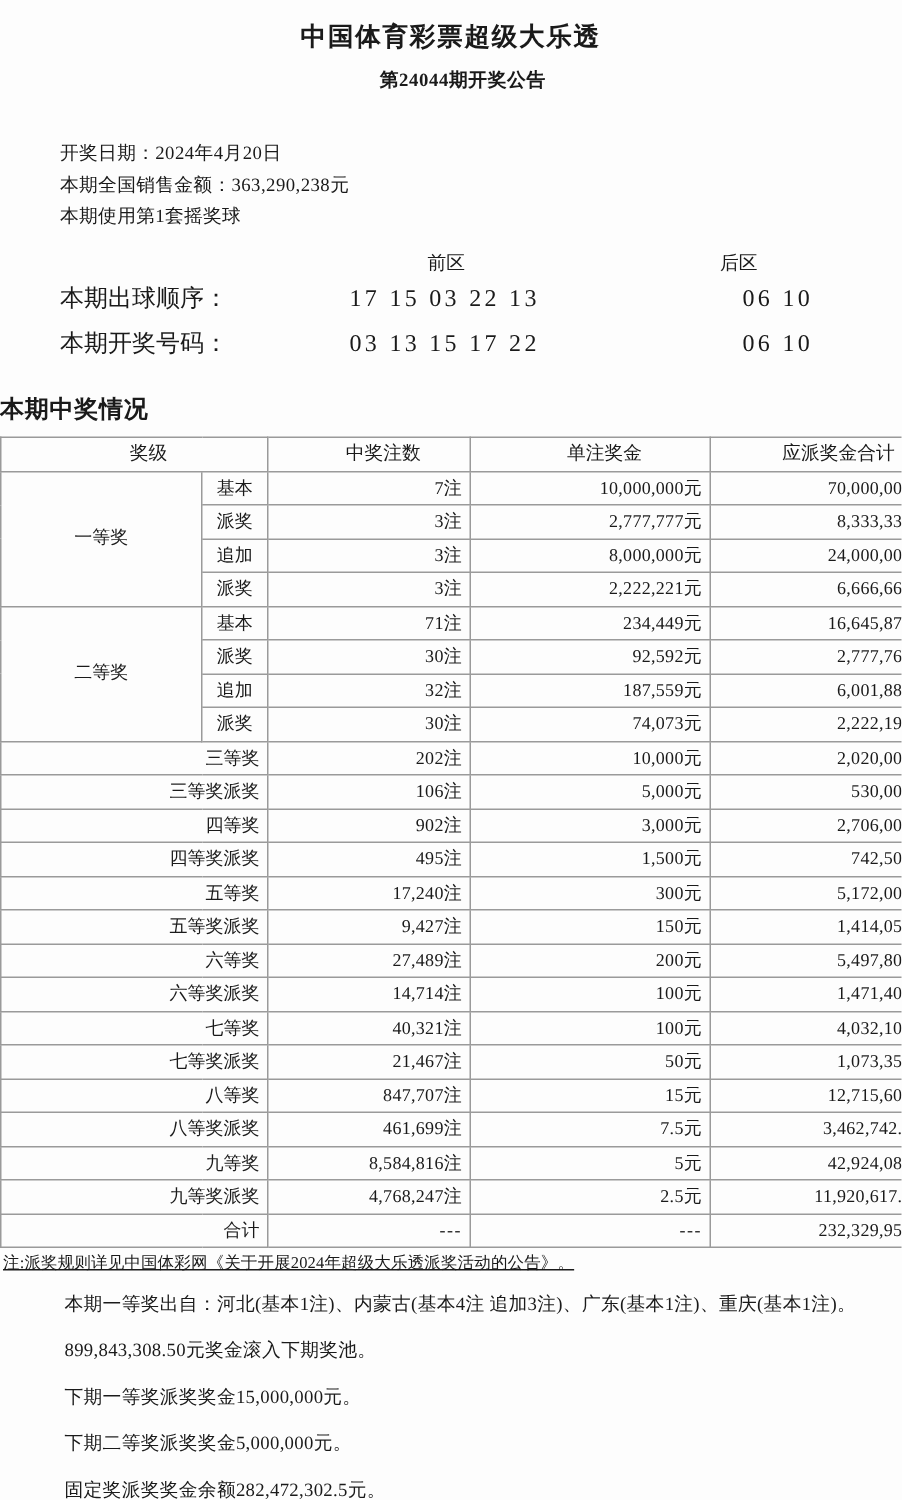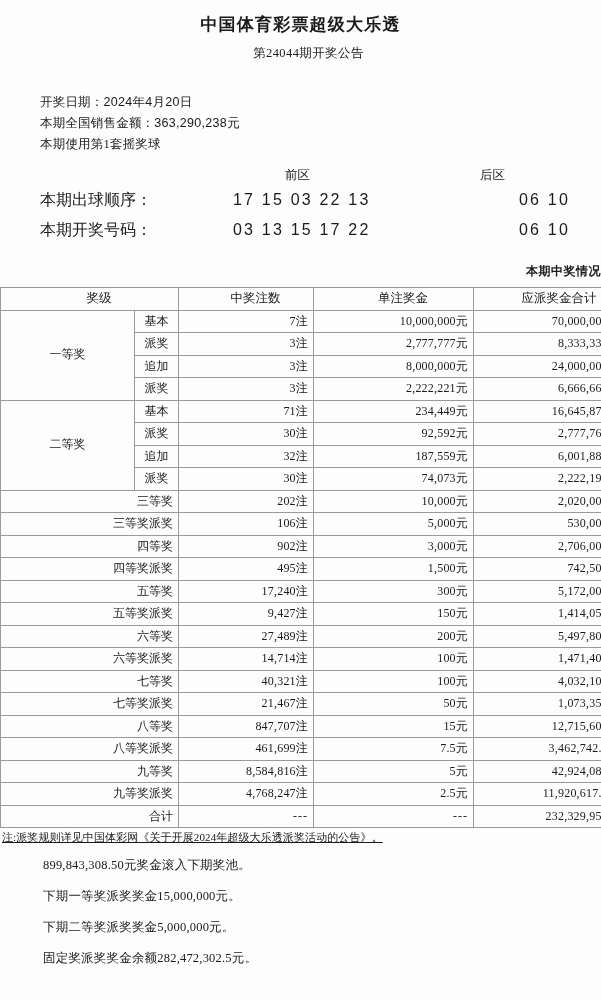--- a/index.html
+++ b/index.html
@@ -28,38 +28,38 @@
     text-align: center;
     font-size: 17px;
     font-weight: bold;
     letter-spacing: 1.2px;
     padding-top: 14px;
     line-height: 1.3;
   }
   .title-sub {
     text-align: center;
     font-size: 12.5px;
-    font-weight: normal;
+    font-weight: bold;
     letter-spacing: 0.4px;
     padding-top: 9px;
     padding-left: 16px;
   }
 
   
   .info {
     margin: 30px 0 0 40px;
     font-size: 12.5px;
     line-height: 21px;
   }
   .info-row {
     white-space: nowrap;
     letter-spacing: 0.2px;
   }
   .num-seq {
-    font-family: Liberation Sans, sans-serif;
+    font-family: Liberation Serif, serif;
     letter-spacing: 0.3px;
   }
 
   
   .zone-head {
     position: relative;
     height: 24px;
     margin-top: 10px;
     font-size: 12.5px;
     text-align: center;
@@ -67,31 +67,30 @@
   .zone-head .front { position: absolute; left: 245px; }
   .zone-head .back  { position: absolute; left: 440px; }
 
   .ball-row {
     position: relative;
     height: 30px;
     font-size: 16px;
   }
   .ball-row .lbl   { position: absolute; left: 0px; }
   .ball-row .front { position: absolute; left: 193px; letter-spacing: 2.2px; }
-  .ball-row .back  { position: absolute; left: 455px; letter-spacing: 2.2px; margin-left: 24px; }
+  .ball-row .back  { position: absolute; left: 455px; letter-spacing: 2.2px; }
 
   
   .tbl-title {
-    text-align: right;
-    font-size: 12px;
+    text-align: left;
+    font-size: 16px;
     font-weight: bold;
     margin-top: 14px;
     margin-bottom: 7px;
     letter-spacing: 0.5px;
-    padding-left: 36px;
   }
   table.prize {
     border-collapse: collapse;
     width: 581px;
     margin: 0 auto;
     font-size: 12px;
     table-layout: fixed;
   }
   table.prize th, table.prize td {
     border: 1px solid #9a9a9a;
@@ -334,20 +333,21 @@
           <td class="dash">---</td>
           <td class="dash">---</td>
           <td class="numeric">232,329,956元</td>
         </tr>
       </tbody>
   </table>
 
   <div class="note-line">注:派奖规则详见中国体彩网《关于开展2024年超级大乐透派奖活动的公告》。</div>
 
   <div class="foot">
+    <p class="wrap">本期一等奖出自：河北(基本1注)、内蒙古(基本4注 追加3注)、广东(基本1注)、重庆(基本1注)。</p>
     <p>899,843,308.50元奖金滚入下期奖池。</p>
     <p>下期一等奖派奖奖金15,000,000元。</p>
     <p>下期二等奖派奖奖金5,000,000元。</p>
     <p>固定奖派奖奖金余额282,472,302.5元。</p>
 
   </div>
 
 </div>
 
 </body></html>

